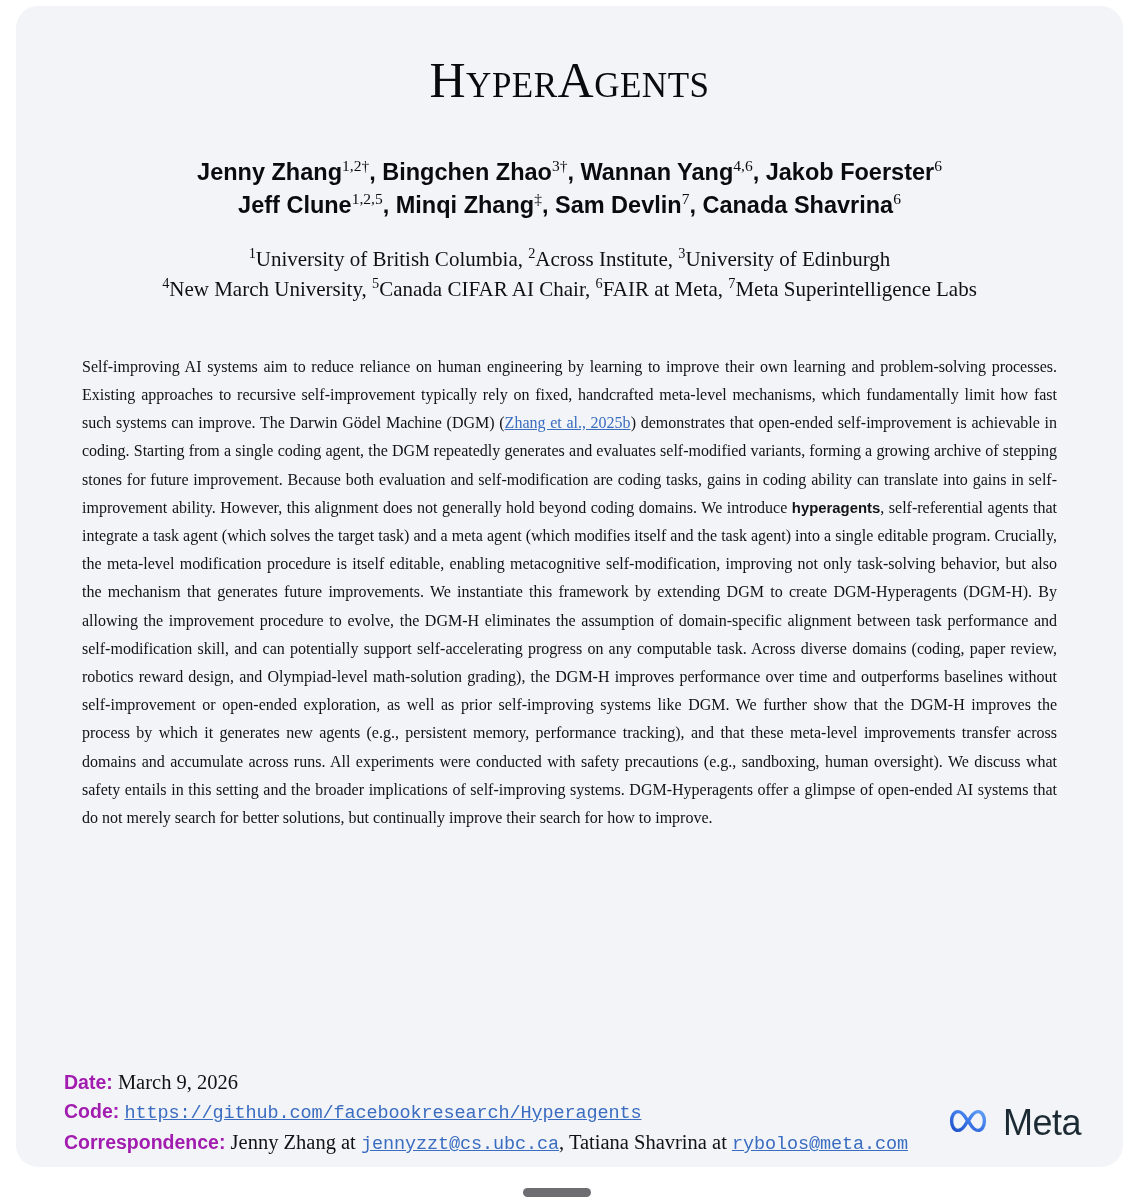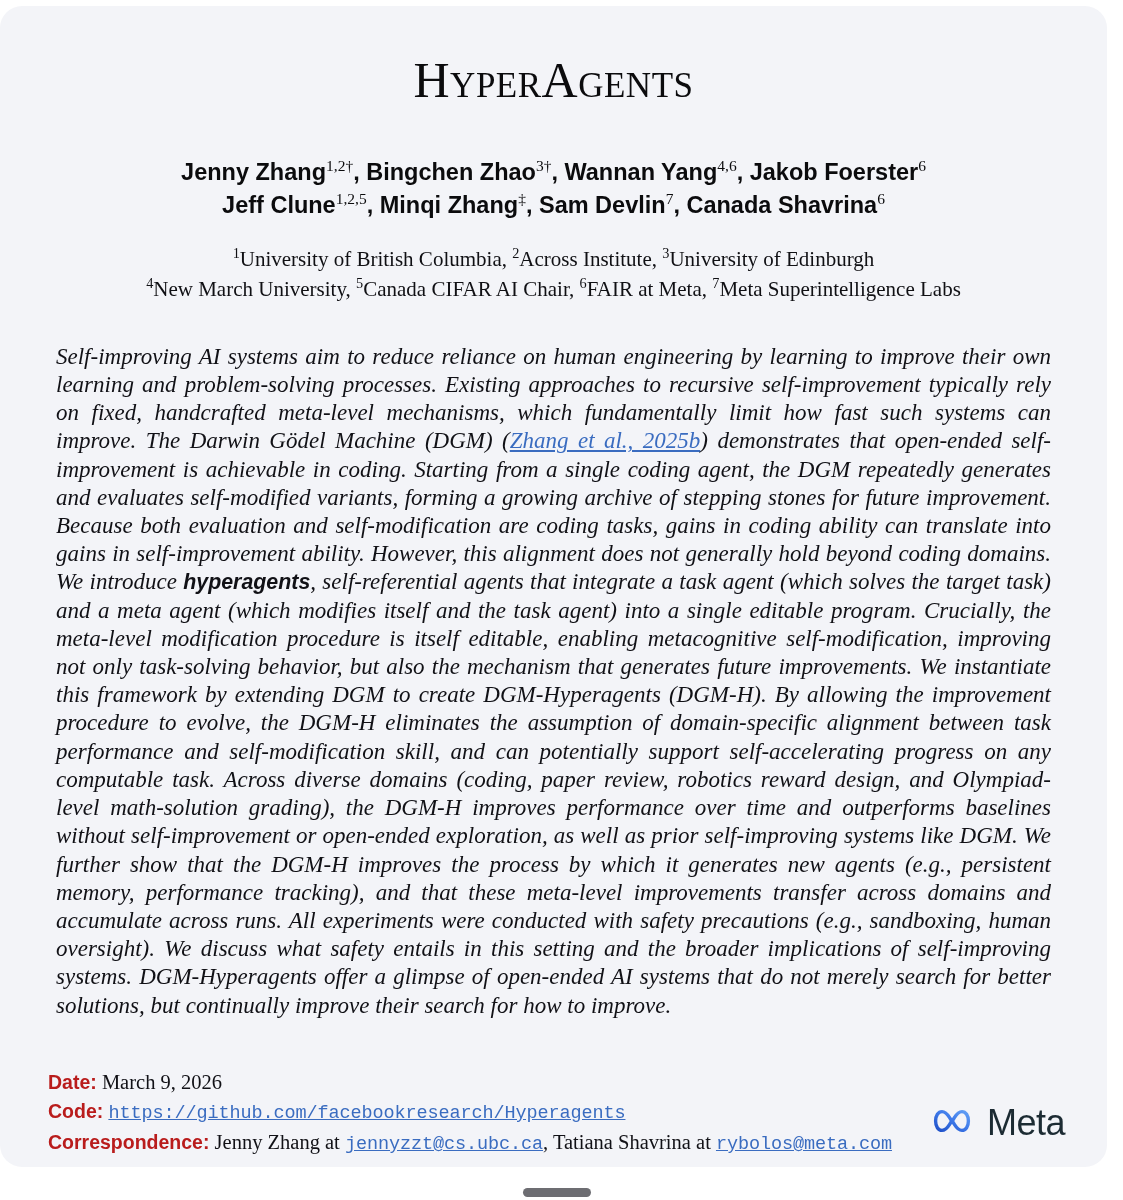--- a/index.html
+++ b/index.html
@@ -10,21 +10,21 @@
   }
   body {
     width: 1123px;
     height: 1200px;
     overflow: hidden;
     font-family: "Liberation Serif", "DejaVu Serif", serif;
   }
 
   #page {
     position: absolute;
-    left: 0;
+    left: 16px;
     top: 6px;
     width: 1107px;
     height: 1161px;
     background: #f3f4f8;
     border-radius: 22px;
     box-sizing: border-box;
     padding: 0;
     overflow: hidden;
   }
 
@@ -68,30 +68,29 @@
     line-height: 1.42;
     color: #101014;
   }
   .affiliations sup {
     font-size: 0.68em;
     vertical-align: super;
     line-height: 0;
   }
 
   .abstract {
-    margin: 8px;
+    margin: 18px;
     padding: 30px 48px 0 48px;
     text-align: justify;
     text-justify: inter-word;
     font-family: "Liberation Serif", "DejaVu Serif", serif;
-    font-size: 23px;
+    font-size: 16px;
     line-height: 28.2px;
     color: #111116;
     hyphens: none;
-    font-style: italic;
   }
   .abstract .cite {
     color: #3a6cc0;
   }
   .abstract .term {
     font-family: "Liberation Sans", "DejaVu Sans", sans-serif;
     font-weight: bold;
     font-size: 0.93em;
   }
 
@@ -105,21 +104,21 @@
     font-family: "Liberation Serif", "DejaVu Serif", serif;
     font-size: 20.5px;
     line-height: 29px;
     color: #111116;
     white-space: nowrap;
   }
   .meta-line .lbl {
     font-family: "Liberation Sans", "DejaVu Sans", sans-serif;
     font-weight: bold;
     font-size: 19.5px;
-    color: #b91c1c;
+    color: #a21caf;
   }
   .meta-line .mono-link {
     font-family: "Liberation Mono", "DejaVu Sans Mono", monospace;
     font-size: 18.5px;
     color: #3a6cc0;
     letter-spacing: -0.1px;
   }
 
   .meta-logo {
     position: absolute;

